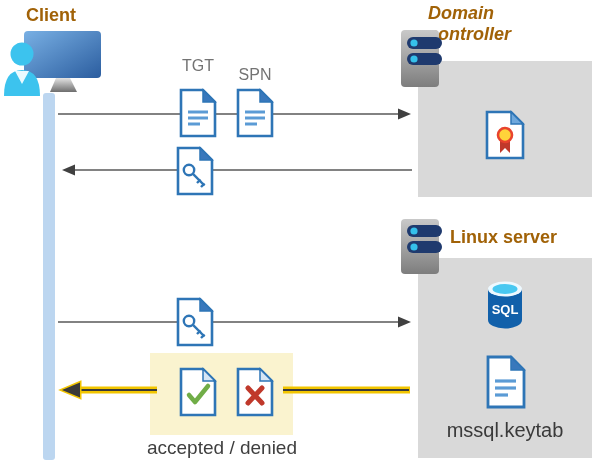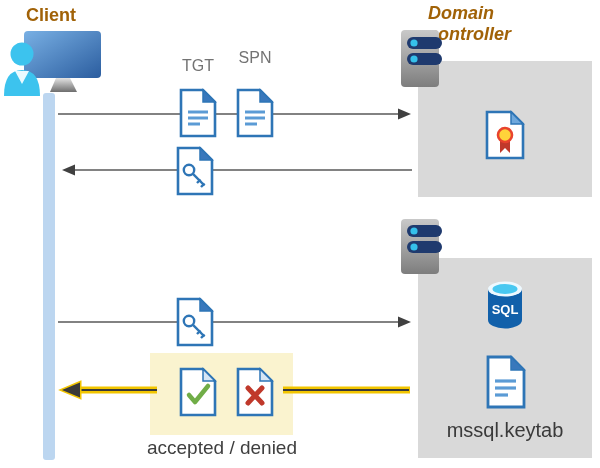--- a/index.html
+++ b/index.html
@@ -24,22 +24,23 @@
 <div id="canvas">
 
   <div class="abs panel" style="left:418px;top:61px;width:174px;height:136px;"></div>
   <div class="abs panel" style="left:418px;top:258px;width:174px;height:200px;"></div>
   <div class="abs hl-box" style="left:150px;top:353px;width:143px;height:82px;"></div>
 
   <div class="abs lifeline" style="left:43px;top:93px;width:12px;height:367px;"></div>
 
   <div class="abs lbl-bold" style="left:26px;top:5px;">Client</div>
   <div class="abs lbl-bold" style="left:428px;top:3px;width:115px;font-style:italic;">Domain controller</div>
+  <div class="abs lbl-bold" style="left:450px;top:227px;width:142px;">Linux server</div>
   <div class="abs lbl-small" style="left:176px;top:57px;width:44px;">TGT</div>
-  <div class="abs lbl-small" style="left:233px;top:49px;width:44px;">SPN</div>
+  <div class="abs lbl-small" style="left:233px;top:66px;width:44px;">SPN</div>
   <div class="abs lbl-result" style="left:133px;top:437px;width:178px;">accepted / denied</div>
   <div class="abs lbl-keytab" style="left:418px;top:419px;width:174px;">mssql.keytab</div>
 
   <svg class="abs icon-layer" style="left:0;top:0;" width="600" height="468" viewBox="0 0 600 468">
 
     <g>
       <line x1="58" y1="114" x2="399" y2="114" stroke="#595959" stroke-width="1.7"></line>
       <polygon points="398,108.5 411,114 398,119.5" fill="#404040"></polygon>
     </g>
 

